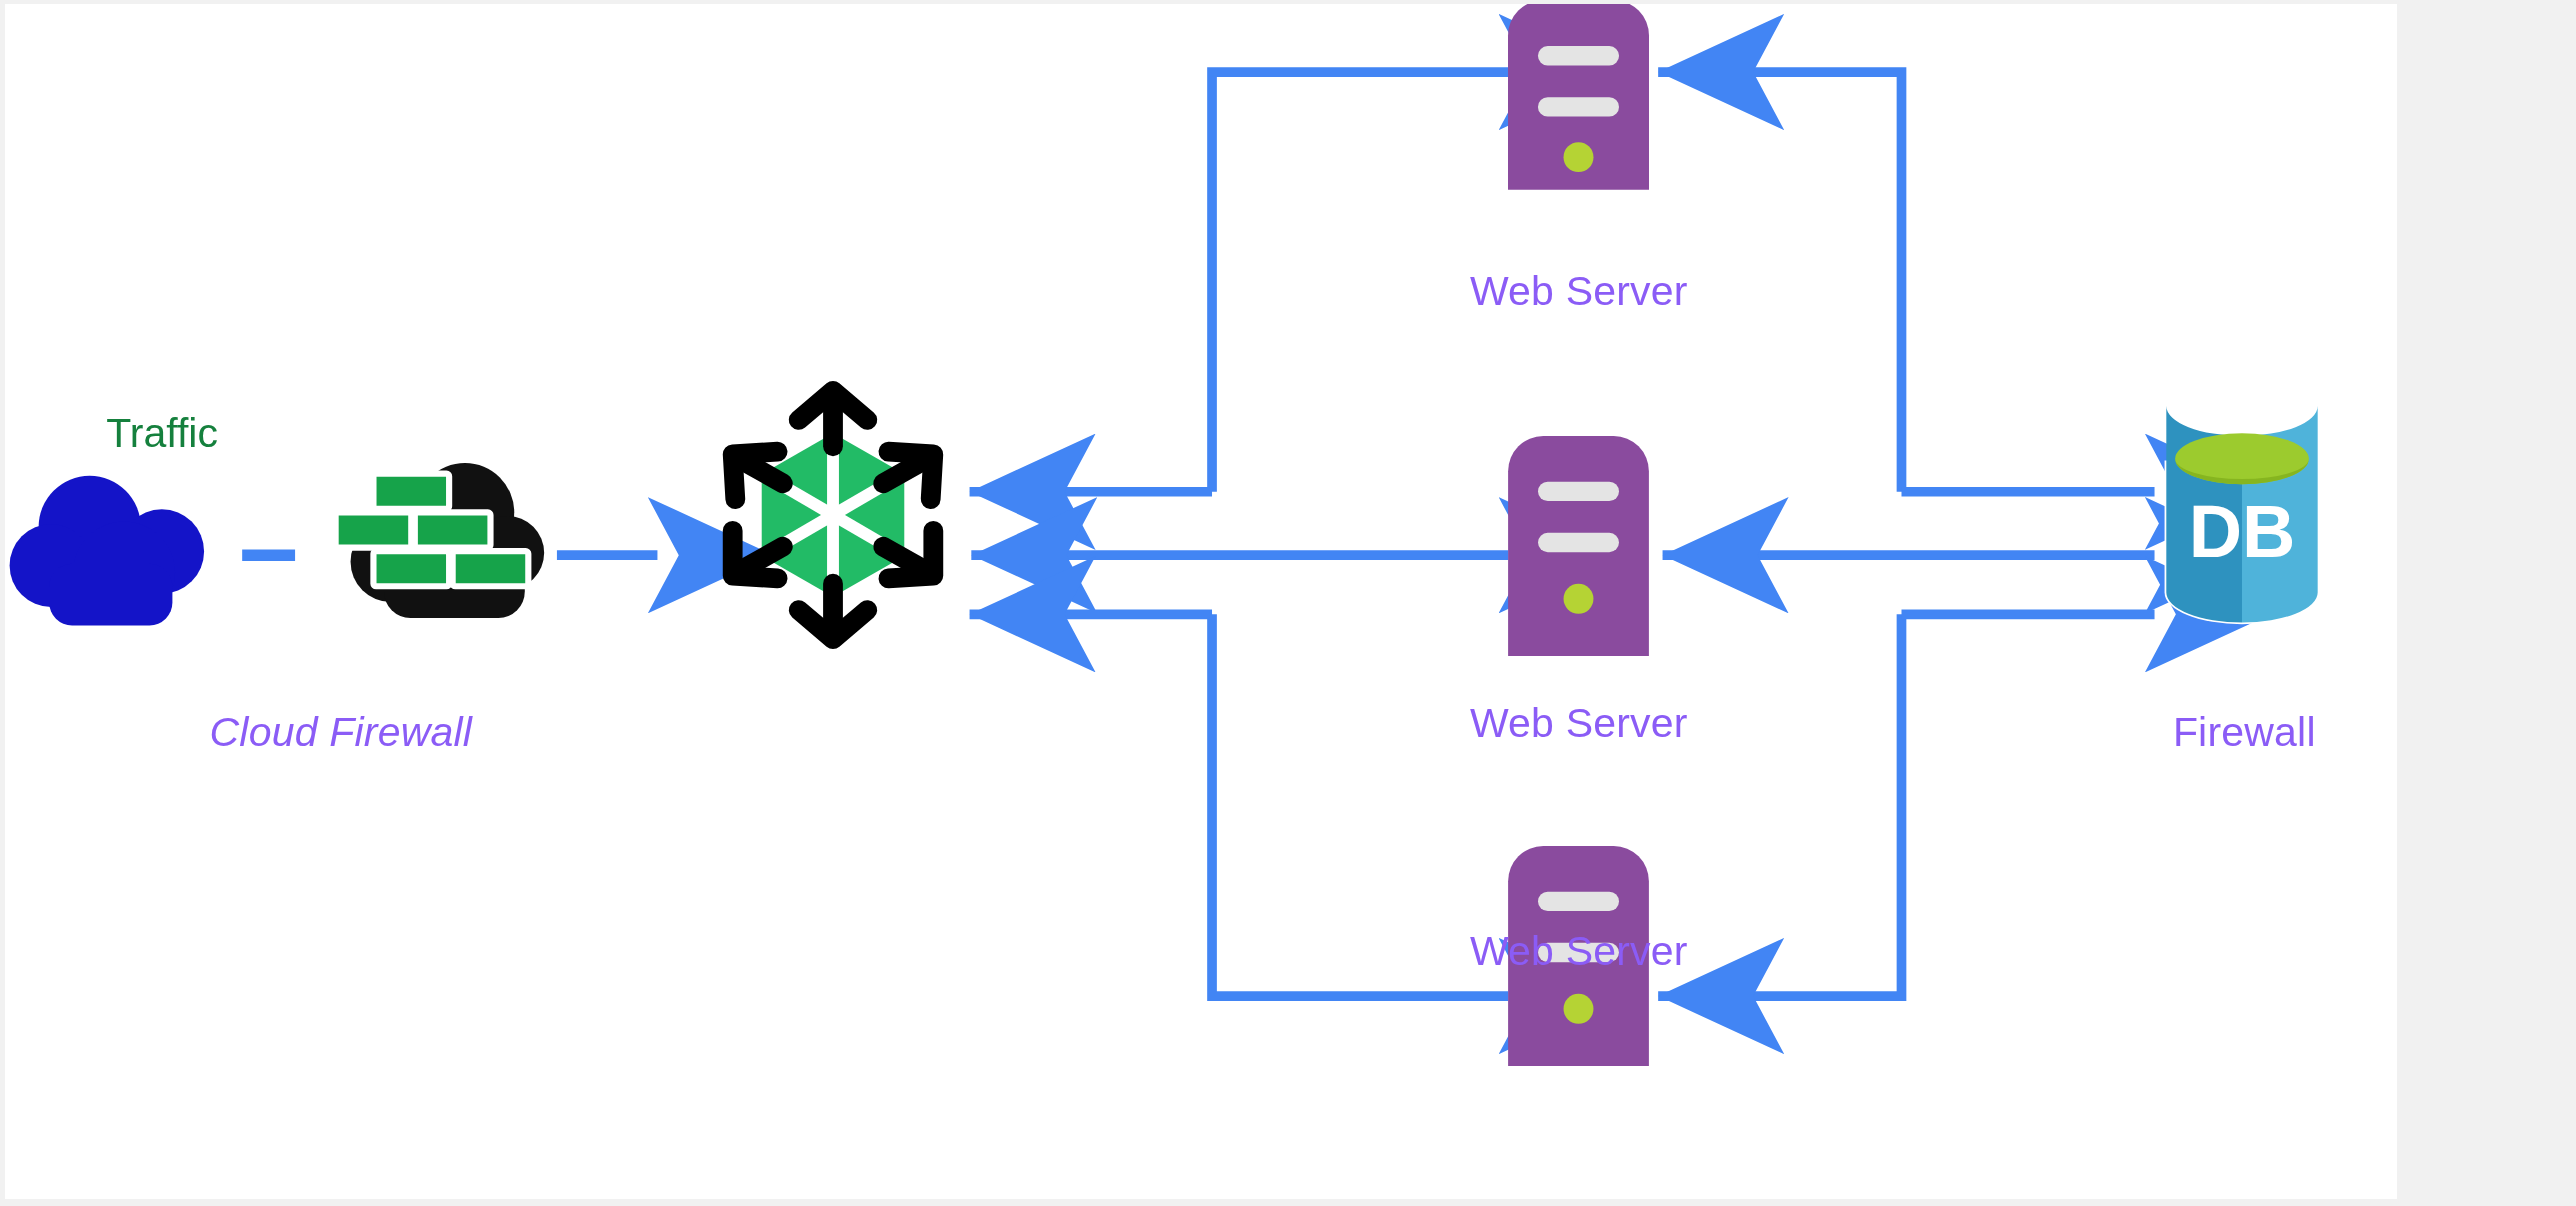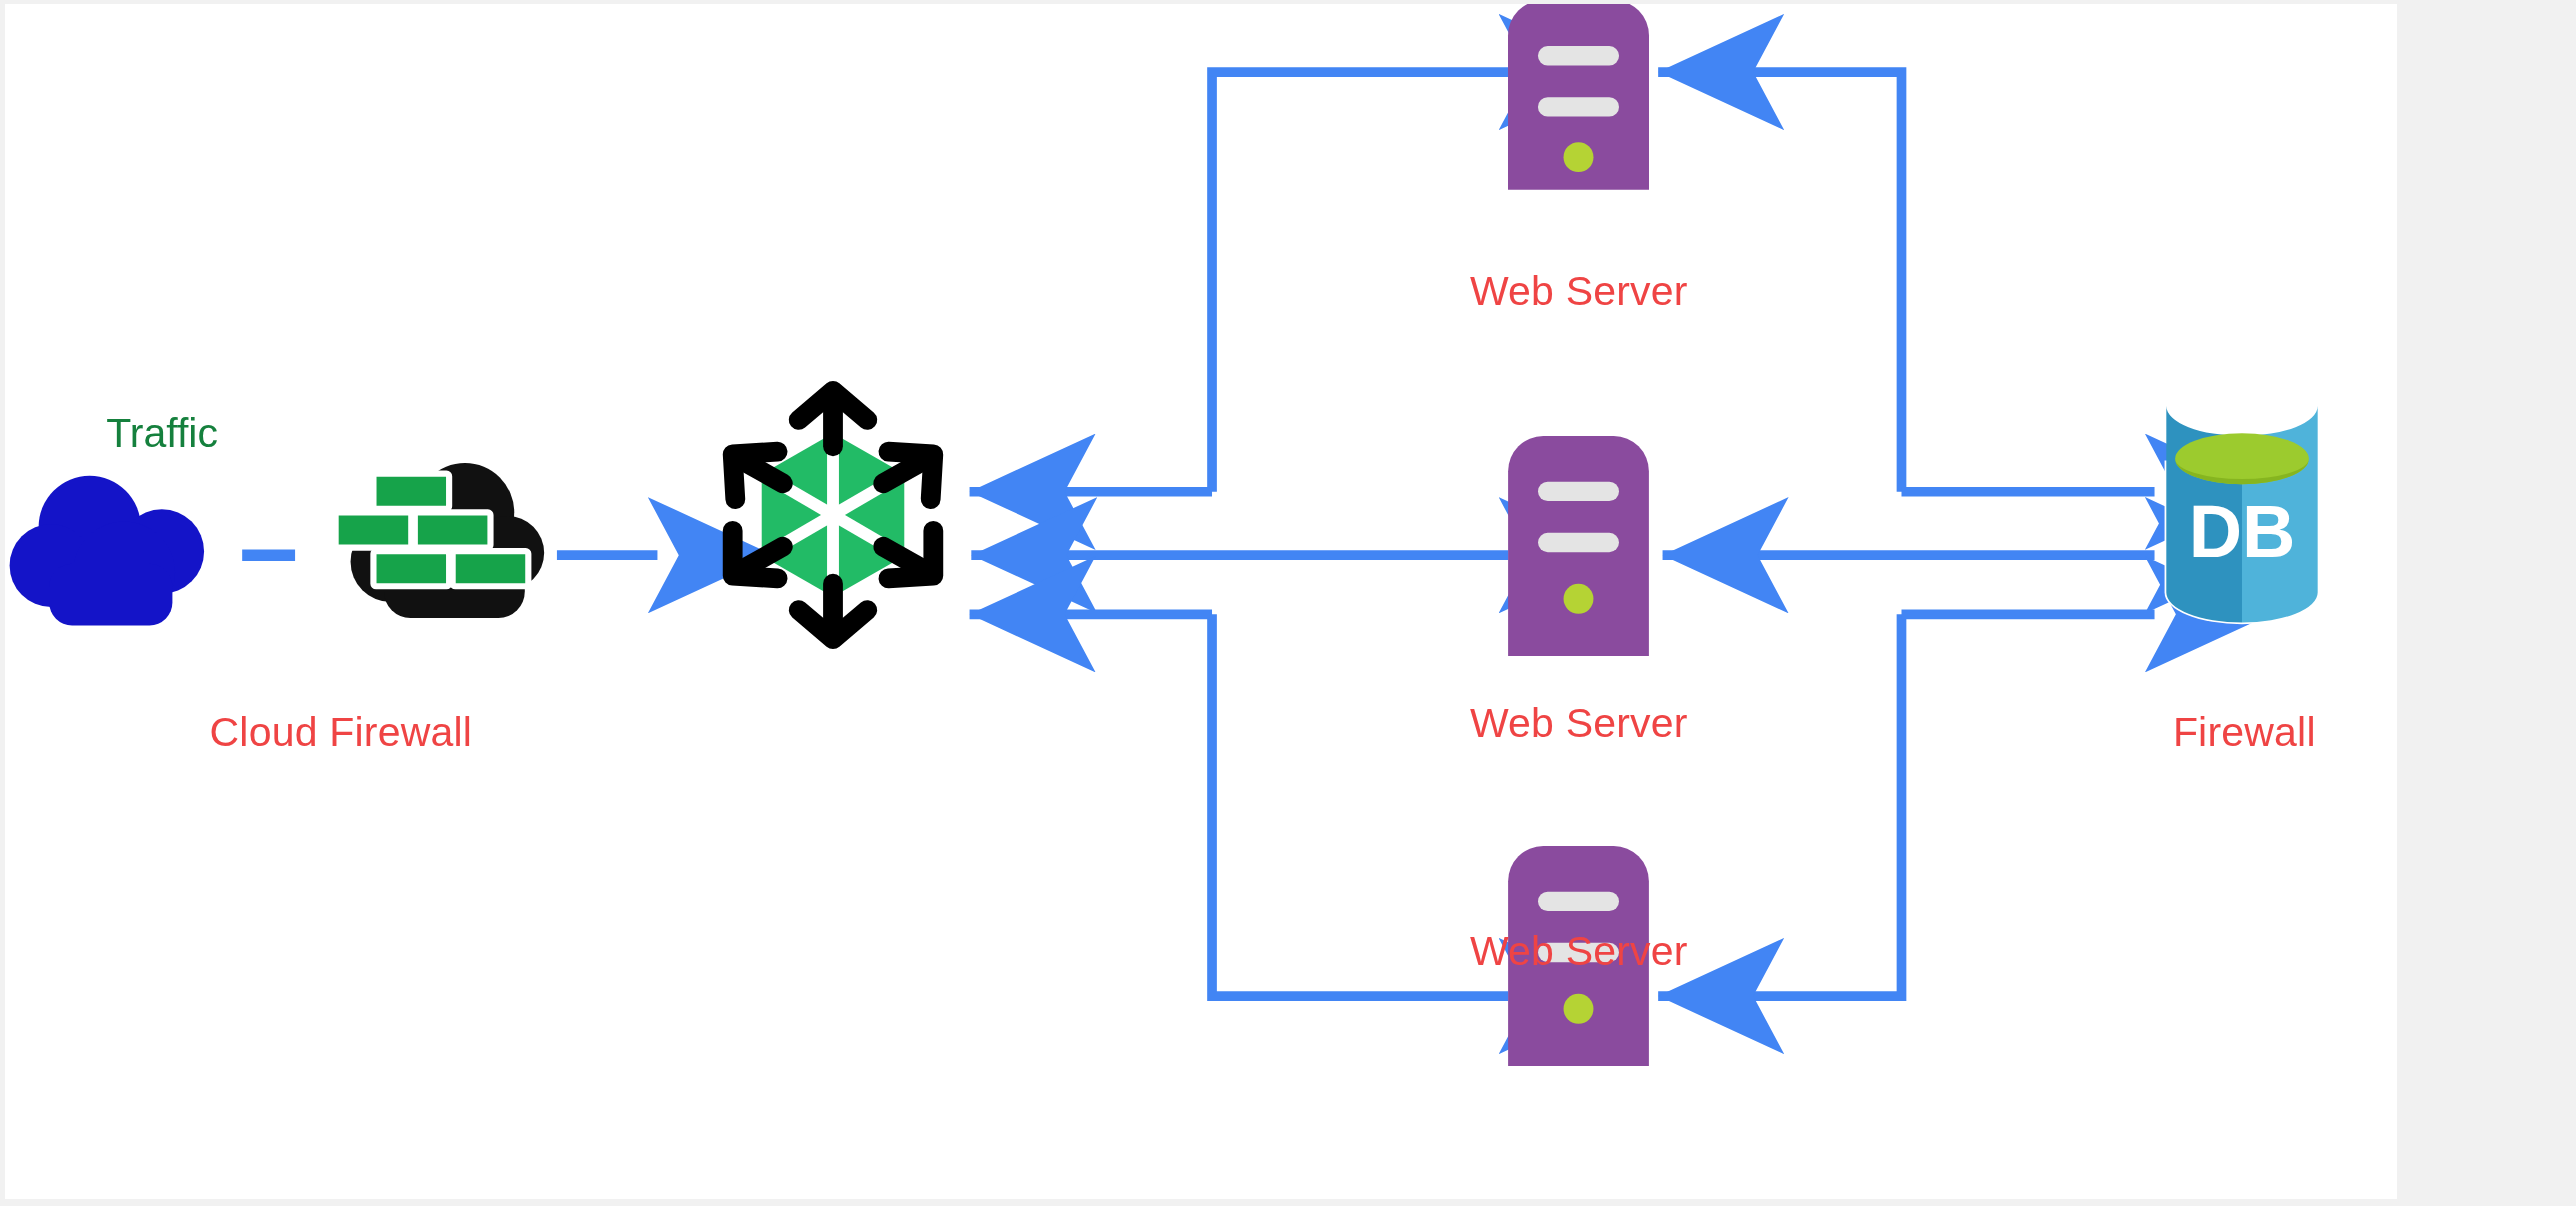--- a/index.html
+++ b/index.html
@@ -24,21 +24,21 @@
     height: 1195px;
     background: #ffffff;
     overflow: hidden;
   }
   .node {
     position: absolute;
   }
   .node-label {
     position: absolute;
     text-align: center;
-    color: #ef4444;
+    color: #8b5cf6;
     font-family: "Liberation Sans", sans-serif;
     font-size: 41px;
     line-height: 46px;
     white-space: nowrap;
     letter-spacing: 0.2px;
   }
   .free-label {
     position: absolute;
     color: #15803d;
     font-family: "Liberation Sans", sans-serif;
@@ -124,21 +124,21 @@
 
         <g>
           <rect x="88" y="28" width="86" height="40" rx="3" fill="#16a34a" stroke="#ffffff" stroke-width="7"></rect>
           <rect x="45" y="72" width="86" height="40" rx="3" fill="#16a34a" stroke="#ffffff" stroke-width="7"></rect>
           <rect x="135" y="72" width="86" height="40" rx="3" fill="#16a34a" stroke="#ffffff" stroke-width="7"></rect>
           <rect x="88" y="116" width="86" height="40" rx="3" fill="#16a34a" stroke="#ffffff" stroke-width="7"></rect>
           <rect x="178" y="116" width="86" height="40" rx="3" fill="#16a34a" stroke="#ffffff" stroke-width="7"></rect>
         </g>
       </svg>
     </div>
-    <div class="node-label" style="left:159px; top:705px; width:353px;">Cloud Firewall</div>
+    <div class="node-label" style="left:159px; top:705px; width:353px;font-style:italic;">Cloud Firewall</div>
 
     <div class="node" style="left:696px; top:379px; width:264px; height:264px;">
       <svg class="icon" width="264" height="264" viewBox="0 0 200 200">
 
         <polygon points="100,38 154,69 154,131 100,162 46,131 46,69" fill="#22bb66"></polygon>
 
         <g stroke="#ffffff" stroke-width="9" stroke-linecap="butt">
           <line x1="100" y1="100" x2="100" y2="30"></line>
           <line x1="100" y1="100" x2="100" y2="170"></line>
           <line x1="100" y1="100" x2="40" y2="65"></line>

